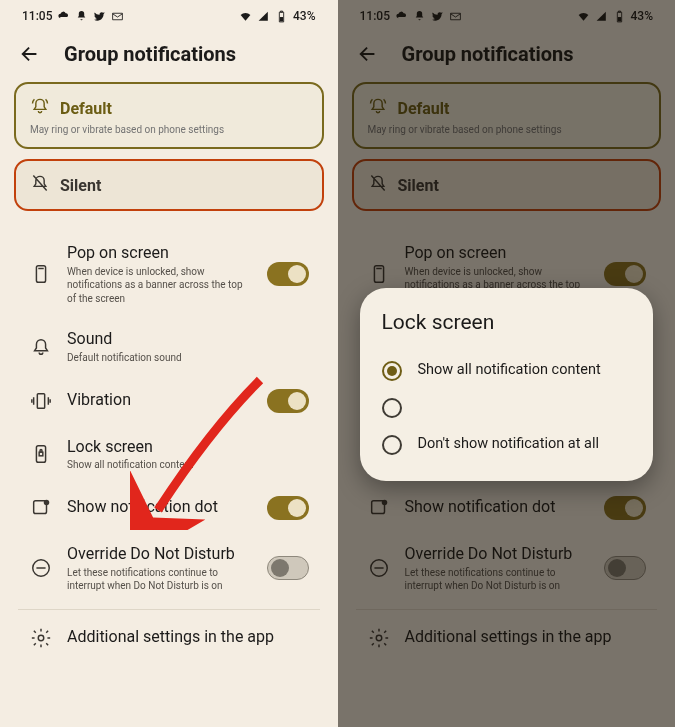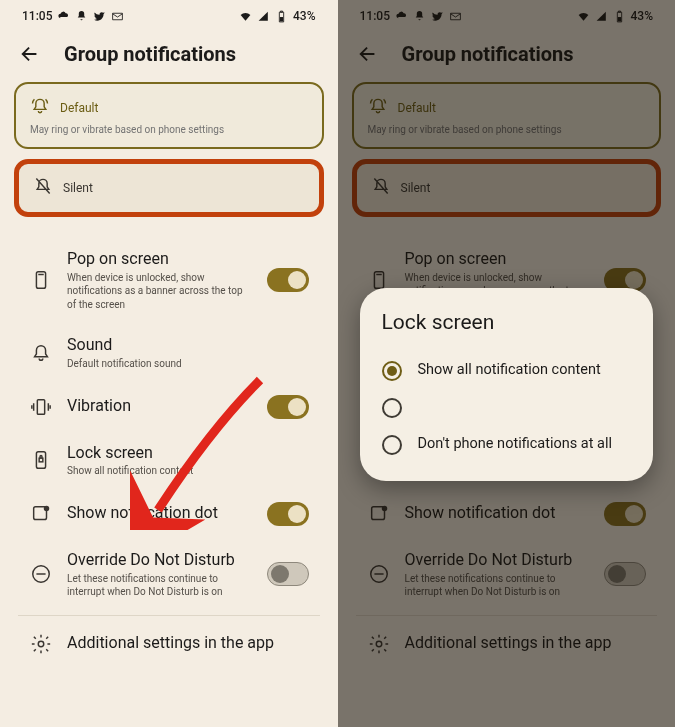--- a/index.html
+++ b/index.html
@@ -10,24 +10,24 @@
 .sb-left,.sb-right{display:flex;align-items:center;gap:5px}
 .sb-ico{width:13px;height:13px;display:inline-flex;align-items:center;justify-content:center}
 .sb-ico svg{width:13px;height:13px;fill:#1c1b1a}
 .header{display:flex;align-items:center;gap:22px;padding:12px 18px 16px}
 .back-btn{width:24px;height:24px;display:flex;align-items:center;justify-content:center;cursor:pointer}
 .back-btn svg{width:22px;height:22px;stroke:#1c1b1a;stroke-width:2;fill:none}
 .page-title{font-size:20px;font-weight:700;color:#1c1b1a}
 .cards{padding:0 14px}
 .card{border-radius:14px;padding:12px 14px;margin-bottom:10px}
 .card.default{border:2px solid #7a6a1e;background:#f0eadb}
-.card.silent{background:#ede5d6;border:5px solid #c2410c}
+.card.silent{background:#ede5d6;border:2px solid #c2410c}
 .card-head{display:flex;align-items:center;gap:10px;margin-bottom:4px}
 .card-head svg{width:20px;height:20px;stroke:#6b5d14;fill:none;stroke-width:1.7}
-.card-title{font-size:12px;font-weight:400;color:#6b5d14}
+.card-title{font-size:16px;font-weight:700;color:#6b5d14}
 .card-sub{font-size:10px;color:#737373}
 .card.silent .card-head{margin-bottom:0}
 .card.silent svg{stroke:#3a3631}
 .card.silent .card-title{color:#3a3631}
 .list{padding:10px 0}
 .row{display:flex;align-items:center;padding:12px 29px;gap:14px;cursor:pointer}
 .row-icon{width:24px;height:24px;flex-shrink:0;display:flex;align-items:center;justify-content:center}
 .row-icon svg{width:22px;height:22px;stroke:#3a3631;fill:none;stroke-width:1.6}
 .row-body{flex:1;min-width:0}
 .row-title{font-size:16px;color:#1c1b1a;line-height:1.3}
@@ -396,17 +396,17 @@
     <div class="dialog-title">Lock screen</div>
     <div class="opt">
       <div class="radio sel"></div>
       <div class="opt-label">Show all notification content</div>
     </div>
     <div class="opt">
       <div class="radio unsel"></div>
     </div>
     <div class="opt">
       <div class="radio unsel"></div>
-      <div class="opt-label">Don't phone notifications at all</div>
+      <div class="opt-label">Don't show notification at all</div>
     </div>
   </div>
 </div>
 </div>
 
 </body></html>

